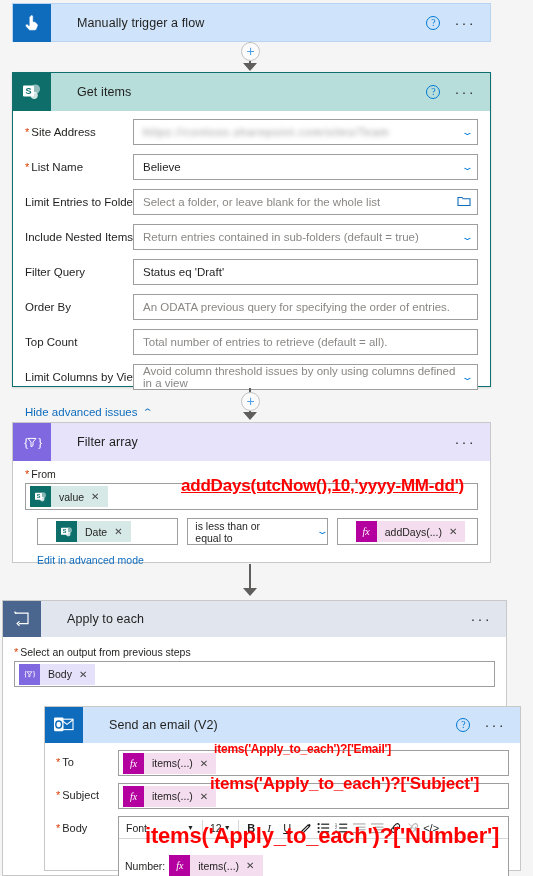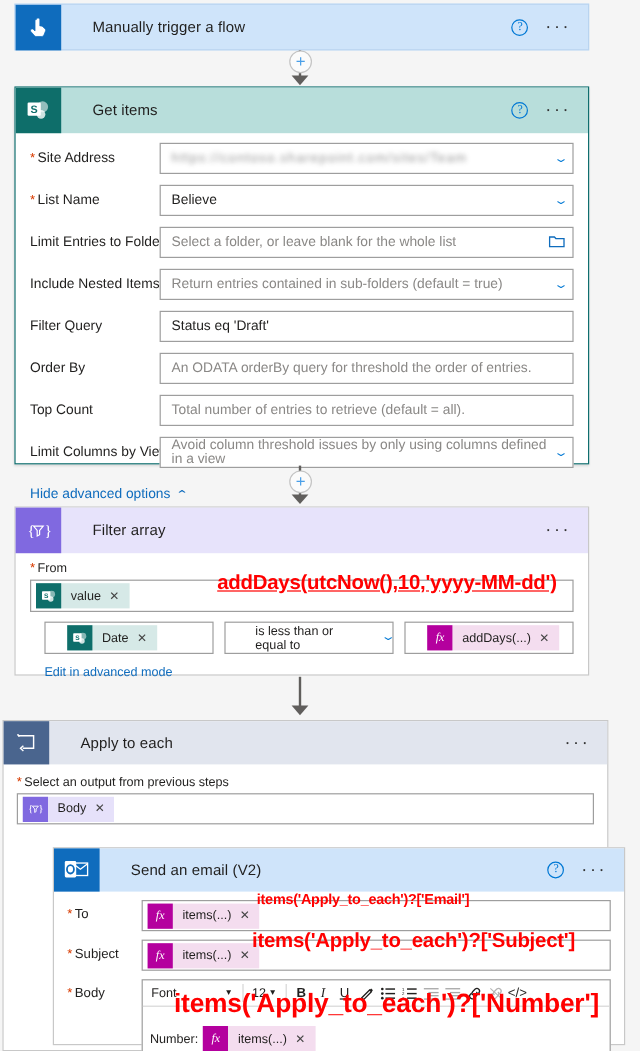--- a/index.html
+++ b/index.html
@@ -197,21 +197,21 @@
     border: 1px solid #9e9e9e;
     background: #fff;
     height: 27px;
     display: flex;
     align-items: center;
     padding-left: 5px;
     font-size: 10.5px;
     color: #201f1e;
   }
   .cond-a { width: 152px; padding-left: 18px; }
-  .cond-b { width: 152px; padding-left: 25px; gap: 28px; }
+  .cond-b { width: 152px; padding-left: 7px; gap: 28px; }
   .cond-c { width: 152px; padding-left: 18px; }
   .advmode {
     color: #0f6cbd;
     font-size: 10.5px;
     padding: 9px 0 0 24px;
   }
 
   
   #apply-card {
     left: 2px; top: 600px;
@@ -429,42 +429,42 @@
       <div class="frow">
         <div class="flabel">Filter Query</div>
         <div class="finput">
           <span>Status eq 'Draft'</span>
         </div>
       </div>
 
       <div class="frow">
         <div class="flabel">Order By</div>
         <div class="finput">
-          <span class="ph">An ODATA orderBy query for threshold the order of entries.</span>
+          <span class="ph">An ODATA previous query for specifying the order of entries.</span>
         </div>
       </div>
 
       <div class="frow">
         <div class="flabel">Top Count</div>
         <div class="finput">
           <span class="ph">Total number of entries to retrieve (default = all).</span>
         </div>
       </div>
 
       <div class="frow">
         <div class="flabel">Limit Columns by View</div>
         <div class="finput">
           <span class="ph">Avoid column threshold issues by only using columns defined in a view</span>
           <span class="chev">⌄</span>
         </div>
       </div>
     </div>
 
     <div class="advlink">
-      <span>Hide advanced options</span>
+      <span>Hide advanced issues</span>
       <span class="caret">⌃</span>
     </div>
   </div>
 
   <div class="conn" style="top:388px;height:8px"></div>
   <div class="plus" style="top:392px">+</div>
   <div class="conn" style="top:411px;height:4px"></div>
   <div class="arrowhead" style="top:412px"></div>
 
   <div class="card" id="filter-card">

